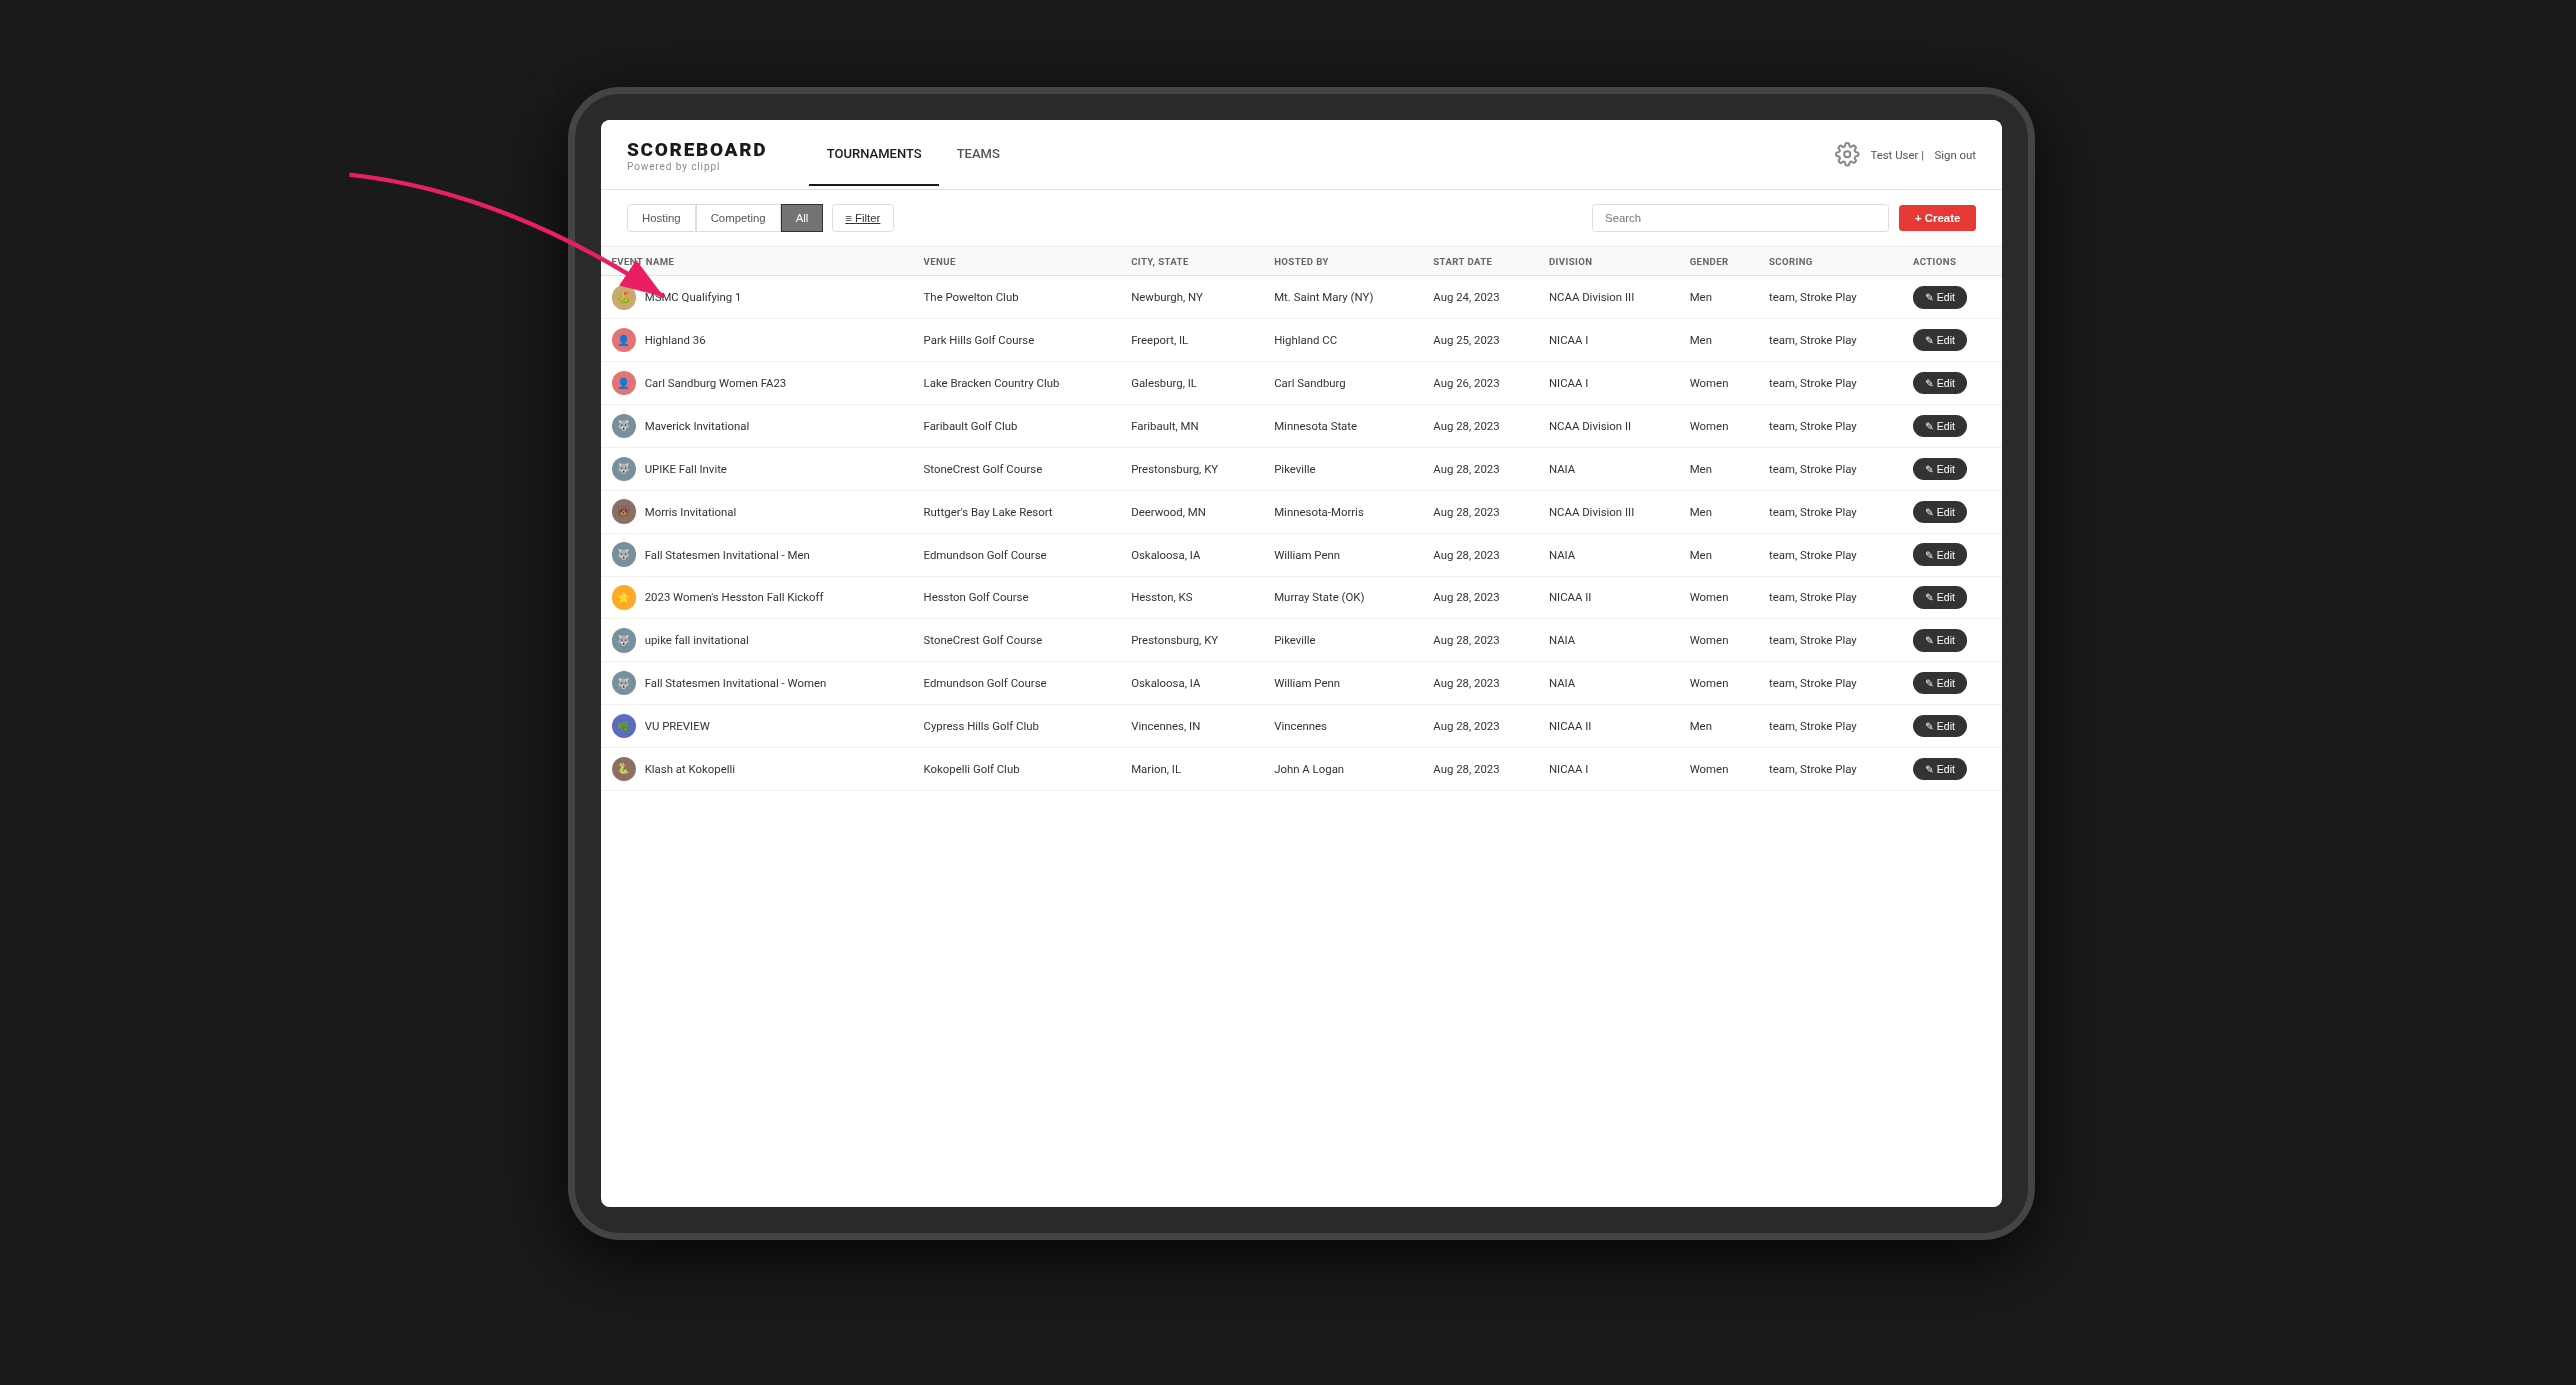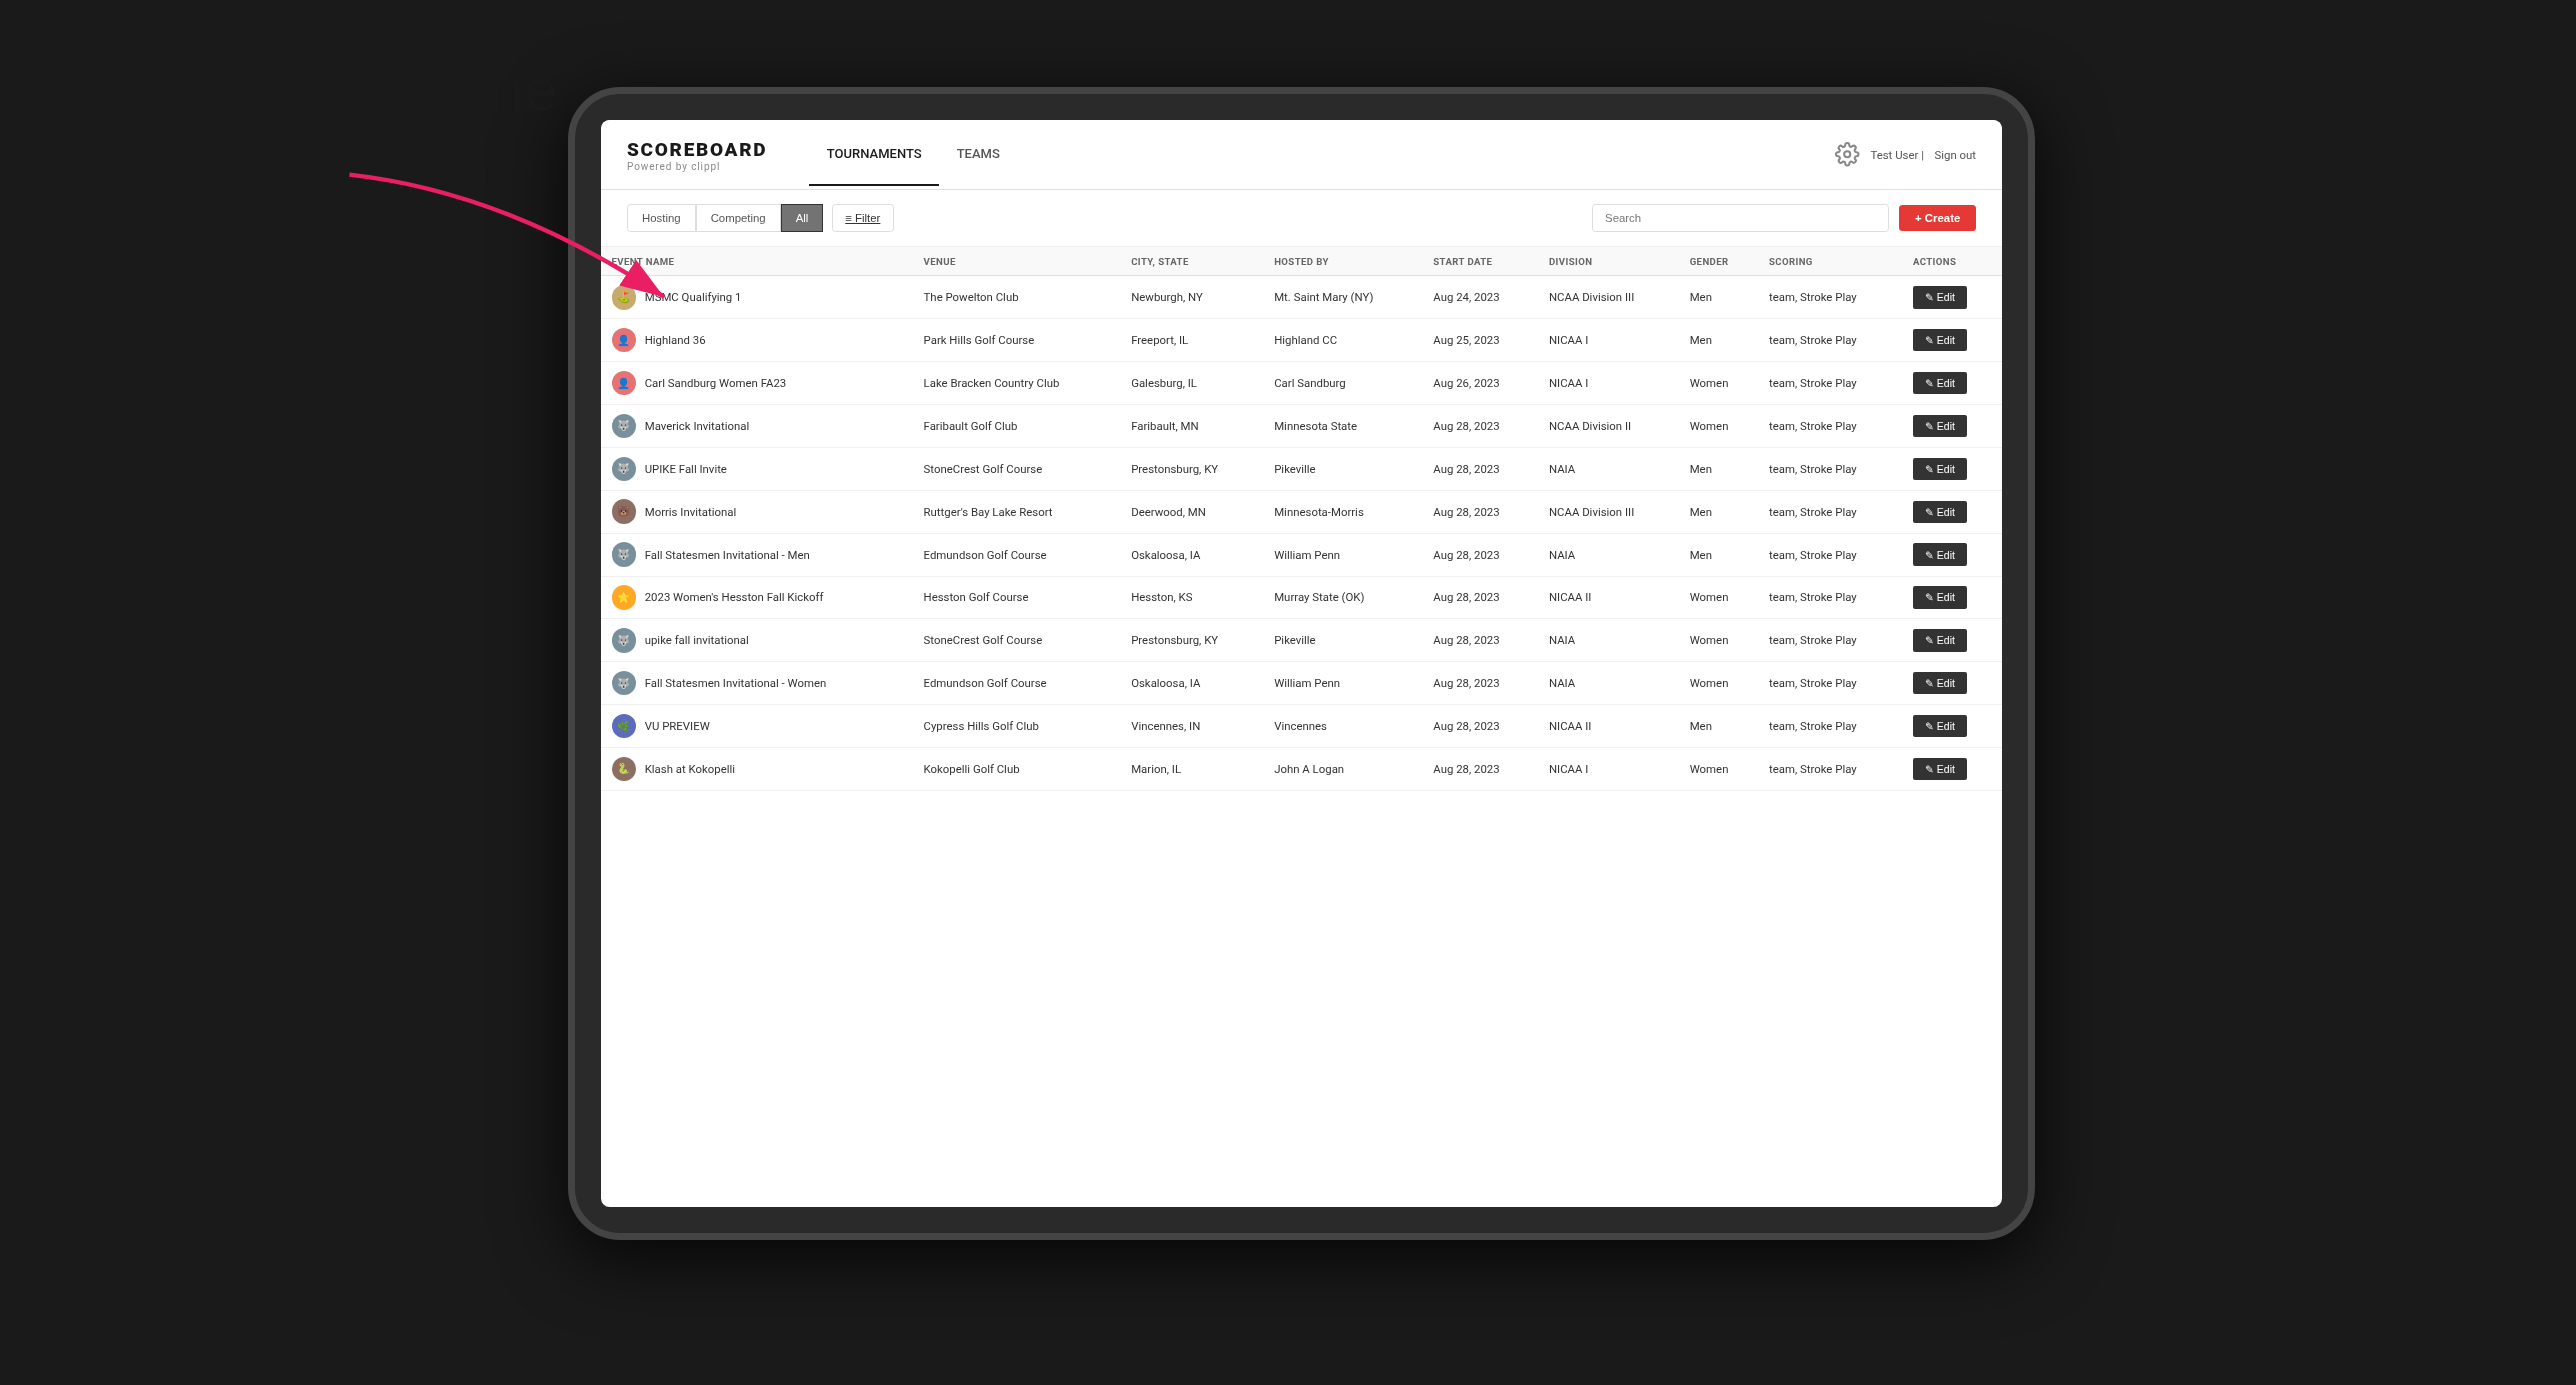--- a/index.html
+++ b/index.html
@@ -311,21 +311,21 @@
     .icon-shield { background: #5c6bc0; }
     .icon-wolf { background: #78909c; }
     .icon-bear { background: #8d6e63; }
     .icon-star { background: #ffa726; }
 
     .edit-btn {
       padding: 5.2px 12.2px;
       background: #333;
       color: #fff;
       border: none;
-      border-radius: 2px;
+      border-radius: 11px;
       font-size: 10.5px;
       cursor: pointer;
       display: flex;
       align-items: center;
       gap: 4.4px;
       white-space: nowrap;
     }
 
     
     .table-container::-webkit-scrollbar { width: 5.2px; }

